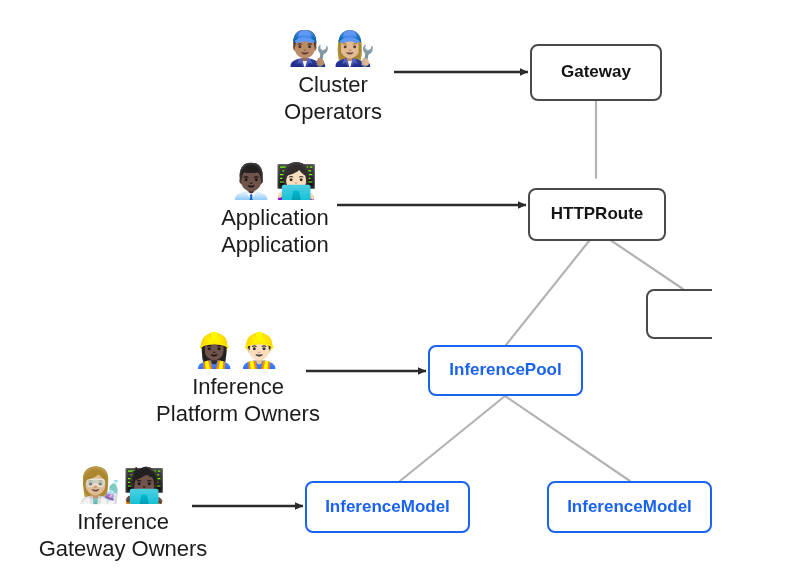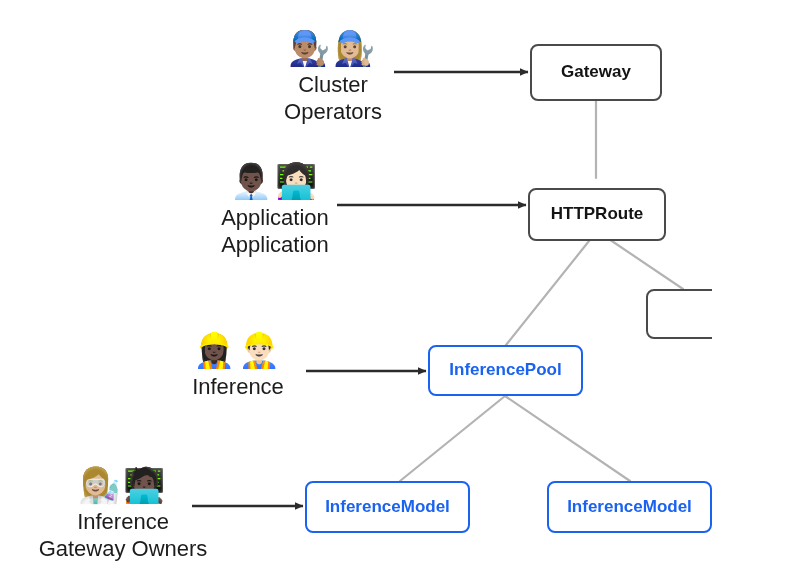--- a/index.html
+++ b/index.html
@@ -133,20 +133,21 @@
     <div class="actor-label">
       <div>Application</div>
       <div>Application</div>
     </div>
   </div>
 
   <div class="actor" style="left:165px; top:333px; width:146px;">
     <div class="actor-emoji">👷🏿‍♀️👷🏻‍♂️</div>
     <div class="actor-label">
       <div>Inference</div>
+      <div>Platform Owners</div>
     </div>
   </div>
 
   <div class="actor" style="left:49px; top:468px; width:148px;">
     <div class="actor-emoji">👩🏼‍🔬🧑🏿‍💻</div>
     <div class="actor-label">
       <div>Inference</div>
       <div>Gateway Owners</div>
     </div>
   </div>

